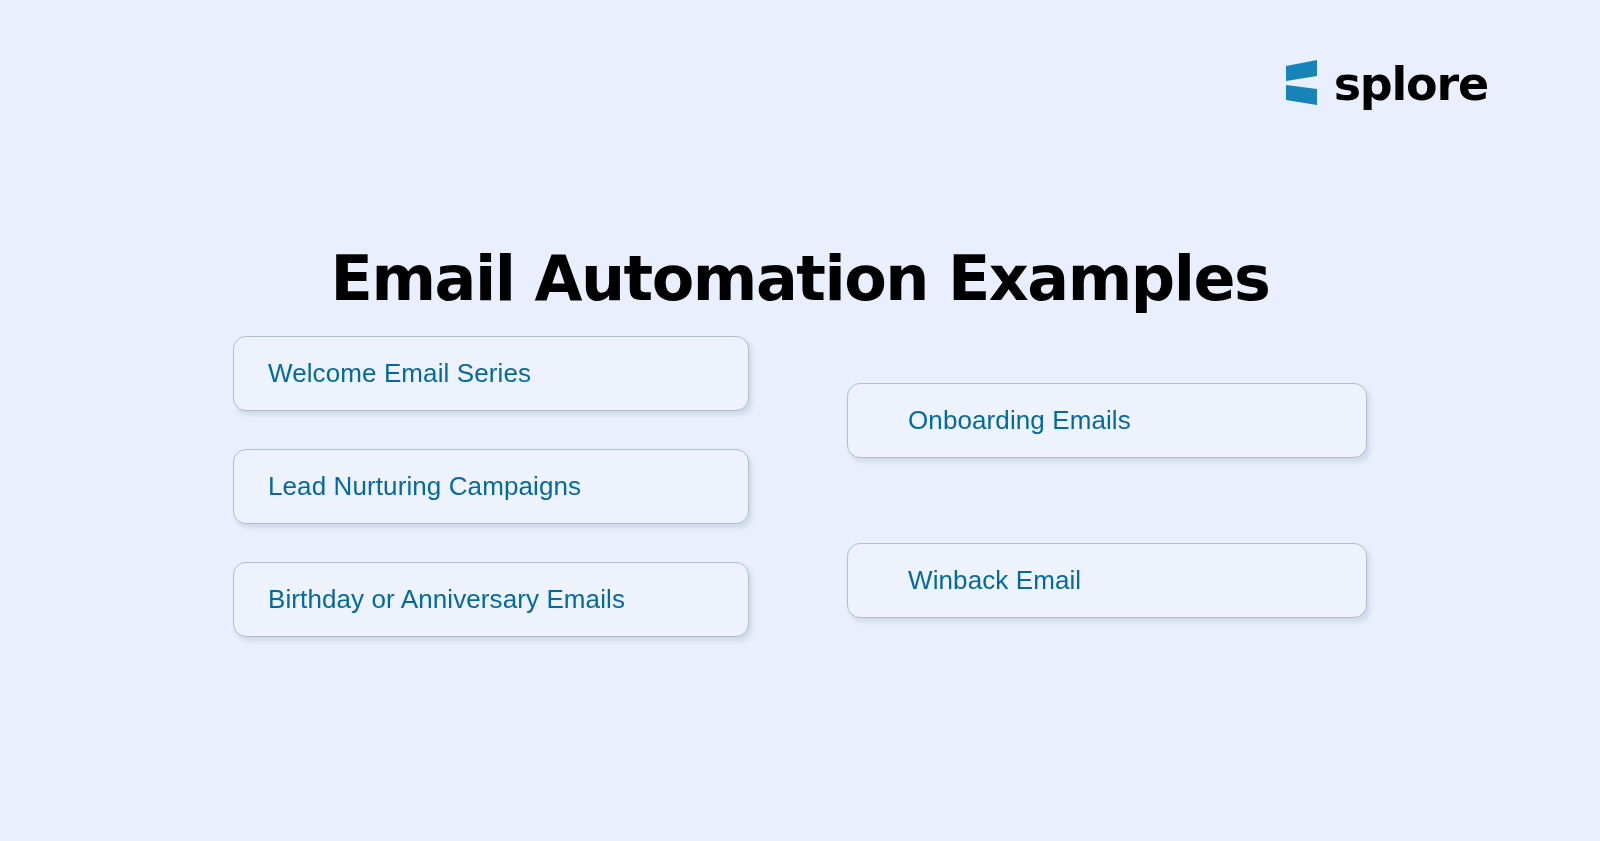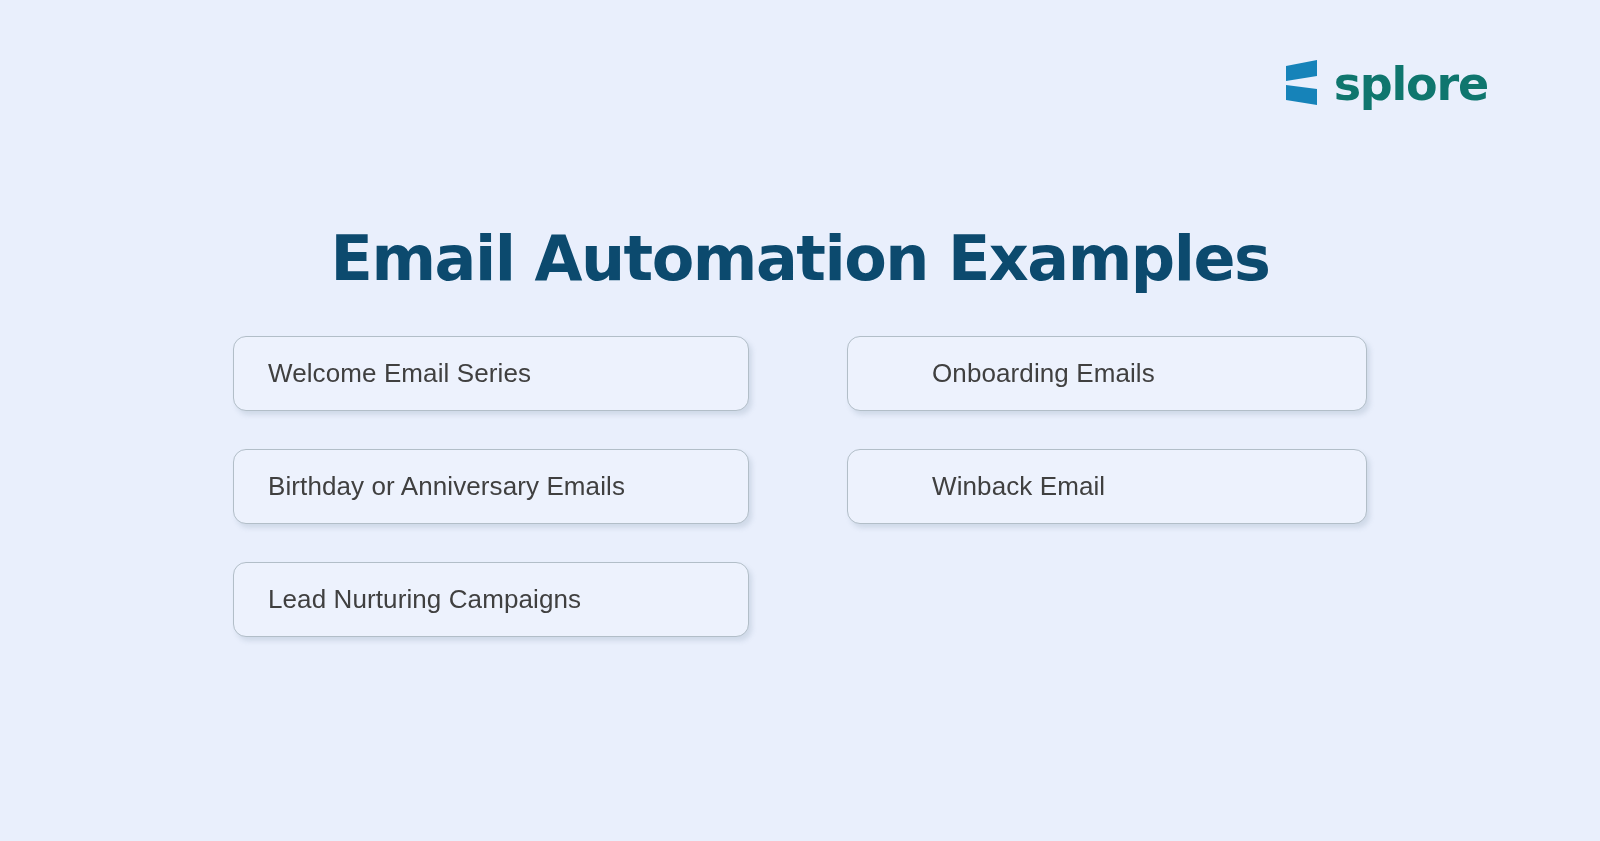--- a/index.html
+++ b/index.html
@@ -29,38 +29,38 @@
   .logo-mark {
     width: 36px;
     height: 50px;
     display: block;
   }
   .logo-text {
     font-family: "DejaVu Sans", sans-serif;
     font-size: 46px;
     font-weight: 700;
     letter-spacing: -1.2px;
-    color: #0f766e;
+    color: #000000;
     line-height: 1;
     position: relative;
     top: 1px;
   }
 
   
   .title {
     position: absolute;
-    top: 184px;
+    top: 204px;
     left: 0;
     width: 1600px;
     text-align: center;
     font-family: "DejaVu Sans", sans-serif;
     font-size: 62px;
     font-weight: 700;
     letter-spacing: -1.5px;
-    color: #0c4a6e;
+    color: #000000;
     line-height: 1.08;
     white-space: nowrap;
   }
 
   
   .grid {
     position: absolute;
     top: 336px;
     left: 233px;
     width: 1136px;
@@ -84,26 +84,26 @@
     box-shadow: 3px 4px 5px rgba(120, 140, 165, 0.22);
     display: flex;
     align-items: center;
     padding-left: 34px;
     padding-right: 22px;
   }
   .card-label {
     font-family: "Liberation Sans", sans-serif;
     font-size: 26px;
     font-weight: 400;
-    color: #404040;
+    color: #0369a1;
     line-height: 1.2;
     letter-spacing: 0.1px;
     white-space: nowrap;
   }
-  .column-right .card { padding-left: 84px; }
+  .column-right .card { padding-left: 60px; margin-top: 47px; }
 </style>
 </head>
 <body>
 
 <div class="logo-wrap">
   <span class="logo-mark-wrap">
     <svg class="logo-mark" viewBox="0 0 36 50" xmlns="http://www.w3.org/2000/svg" aria-hidden="true">
       <path d="M2 8 L33 2 L33 18 L2 23 Z" fill="#1683b9"></path>
       <path d="M2 27 L33 31 L33 47 L2 42 Z" fill="#1683b9"></path>
     </svg>
@@ -113,24 +113,24 @@
 
 <h1 class="title">Email Automation Examples</h1>
 
 <div class="grid">
 
   <div class="column column-left">
     <div class="card">
       <span class="card-label">Welcome Email Series</span>
     </div>
     <div class="card">
-      <span class="card-label">Birthday or Anniversary Emails</span>
+      <span class="card-label">Lead Nurturing Campaigns</span>
     </div>
     <div class="card">
-      <span class="card-label">Lead Nurturing Campaigns</span>
+      <span class="card-label">Birthday or Anniversary Emails</span>
     </div>
   </div>
 
   <div class="column column-right">
     <div class="card">
       <span class="card-label">Onboarding Emails</span>
     </div>
     <div class="card">
       <span class="card-label">Winback Email</span>
     </div>

